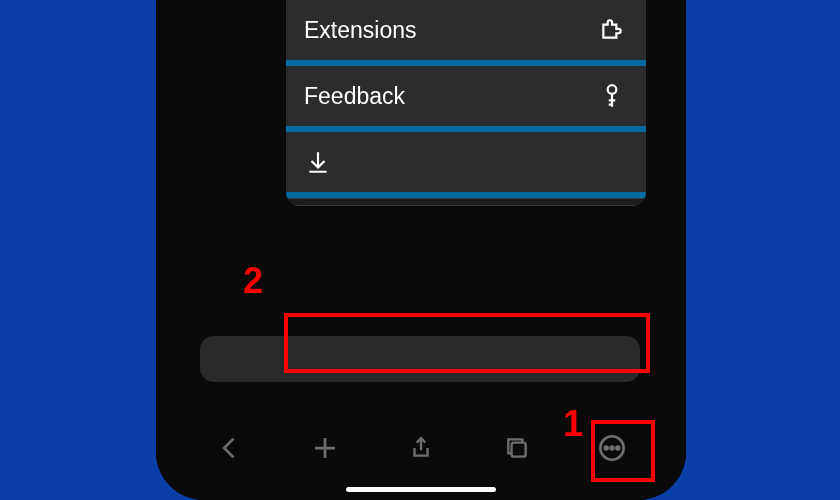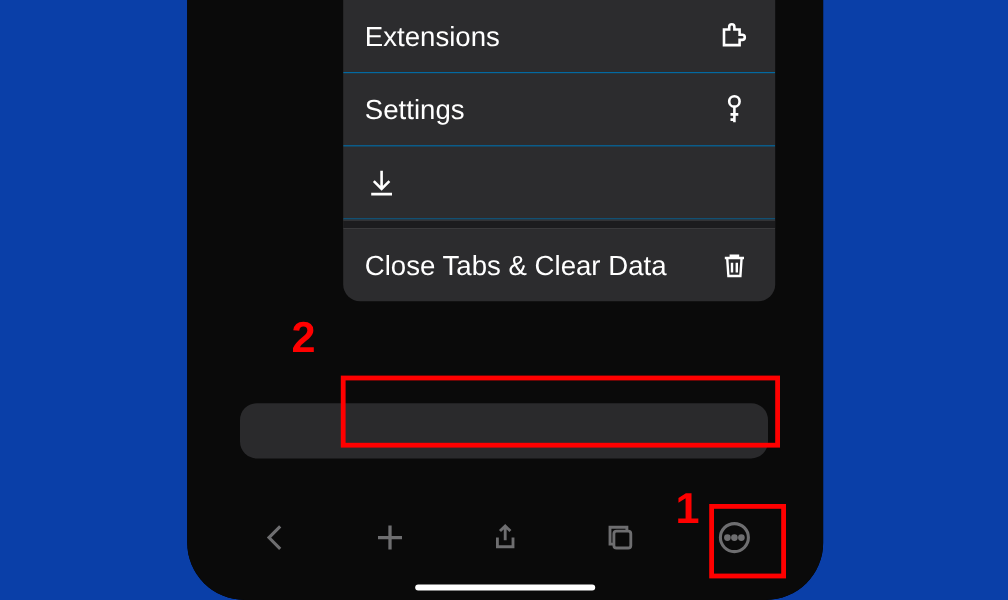--- a/index.html
+++ b/index.html
@@ -33,21 +33,21 @@
     width: 360px;
     background: #2c2c2e;
     border-radius: 0 0 14px 14px;
     overflow: hidden;
   }
   .menu-item {
     display: flex;
     align-items: center;
     justify-content: space-between;
     padding: 16px 20px 16px 18px;
-    border-bottom: 1px solid #0369a1;
+    border-bottom: 6px solid #0369a1;
     color: #fff;
     font-size: 23px;
     font-weight: 500;
   }
   .menu-item:last-child { border-bottom: none; }
   .group-divider {
     height: 8px;
     background: #1c1c1e;
     border-top: 1px solid #3a3a3c;
     border-bottom: 1px solid #3a3a3c;
@@ -123,45 +123,37 @@
 
     <div class="menu-item">
       <span>Extensions</span>
       <span class="menu-icon">
         <svg viewBox="0 0 24 24" width="26" height="26">
             <path d="M4 7 h4 v-2 a2 2 0 0 1 4 0 v2 h4 v4 h2 a2 2 0 0 1 0 4 h-2 v4 h-12 z"></path>
           </svg>
       </span>
     </div>
     <div class="menu-item">
-      <span>Settings</span>
+      <span>Feedback</span>
       <span class="menu-icon">
         <svg viewBox="0 0 24 24" width="26" height="26">
             <circle cx="12" cy="6" r="4"></circle>
             <path d="M12 10 v12 M9 16 h6 M9 20 h4"></path>
           </svg>
       </span>
     </div>
     <div class="menu-item">
       <span class="menu-icon">
         <svg viewBox="0 0 24 24" width="26" height="26">
             <path d="M12 3 v13 M6 11 l6 6 l6 -6 M4 21 h16"></path>
           </svg>
       </span>
     </div>
     <div class="group-divider"></div>
 
-    <div class="menu-item">
-      <span>Close Tabs &amp; Clear Data</span>
-      <span class="menu-icon">
-        <svg viewBox="0 0 24 24" width="24" height="24">
-            <path d="M4 6 h16 M9 6 v-2 h6 v2 M6 6 l1 15 h10 l1 -15 M10 10 v8 M14 10 v8"></path>
-          </svg>
-      </span>
-    </div>
   </div>
 
   <div class="toolbar">
     <div class="tb-btn">
       <svg viewBox="0 0 24 24" width="28" height="28">
           <path d="M15 4 l-8 8 l8 8"></path>
         </svg>
     </div>
     <div class="tb-btn">
       <svg viewBox="0 0 24 24" width="30" height="30">

